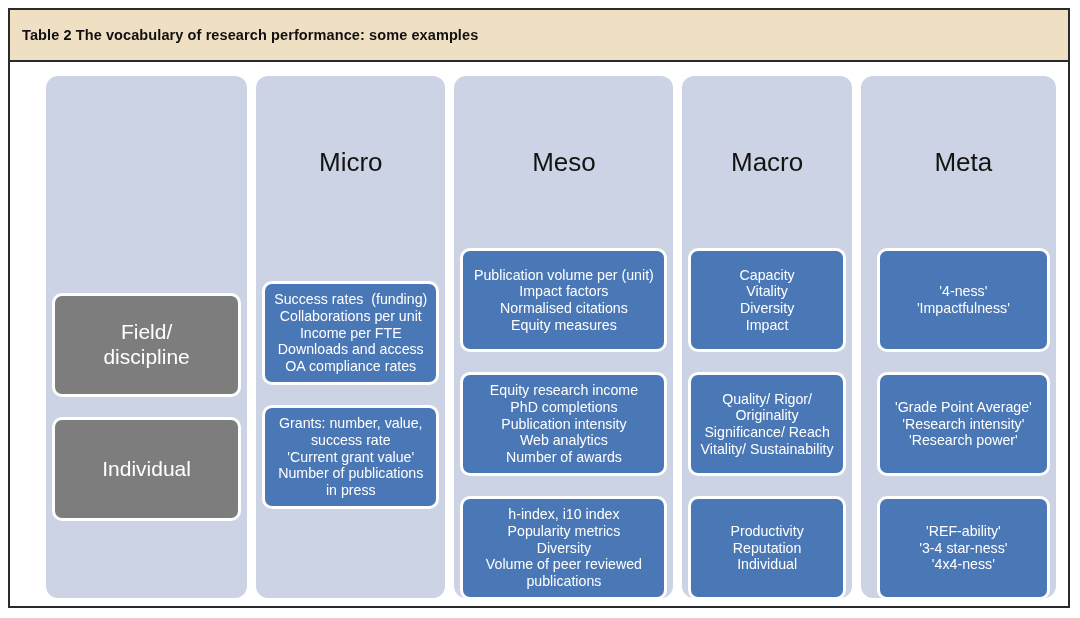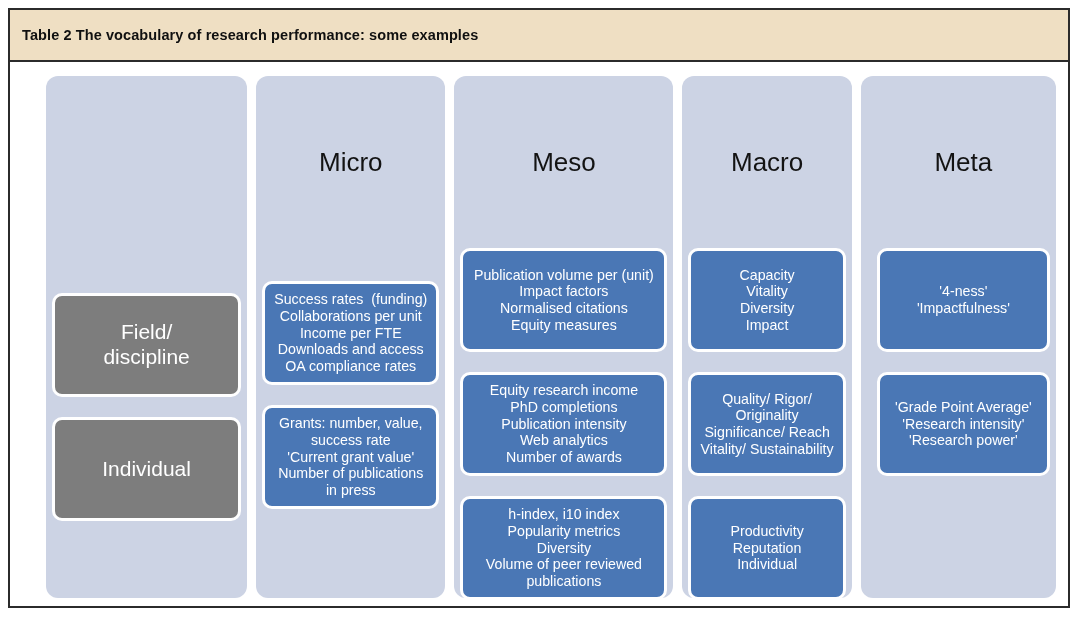--- a/index.html
+++ b/index.html
@@ -255,17 +255,24 @@
             <span class="line">'Impactfulness'</span>
           </div>
         </div>
         <div class="row-slot">
           <div class="cell blue" style="width:100%">
             <span class="line">'Grade Point Average'</span>
             <span class="line">'Research intensity'</span>
             <span class="line">'Research power'</span>
           </div>
         </div>
+        <div class="row-slot">
+          <div class="cell blue" style="width:100%">
+            <span class="line">'REF-ability'</span>
+            <span class="line">'3-4 star-ness'</span>
+            <span class="line">'4x4-ness'</span>
+          </div>
+        </div>
       </div>
     </div>
 
   </div>
 </div>
 
 </body></html>

